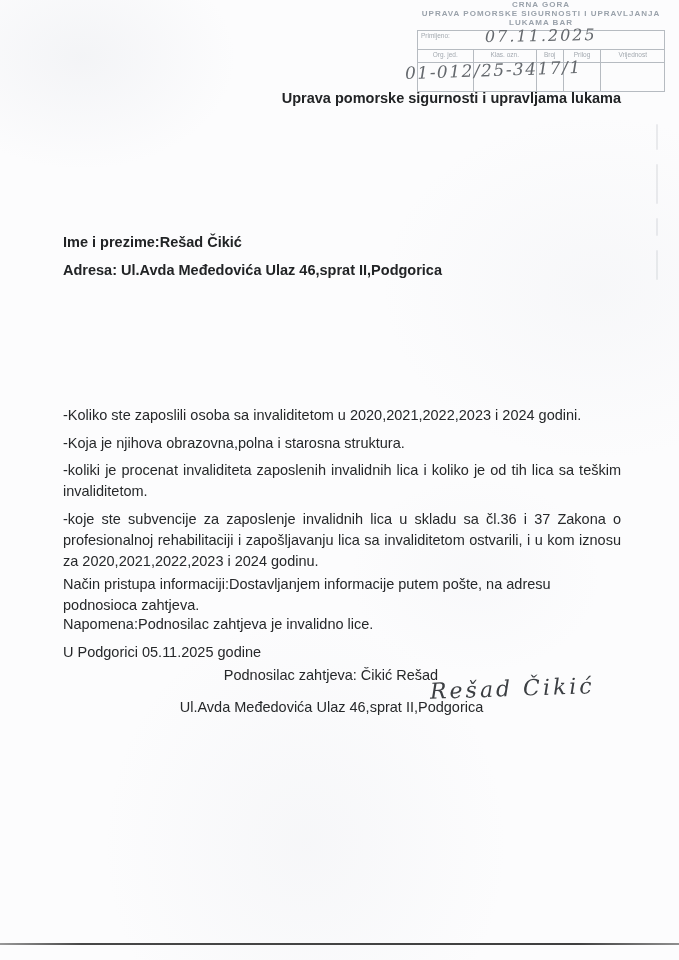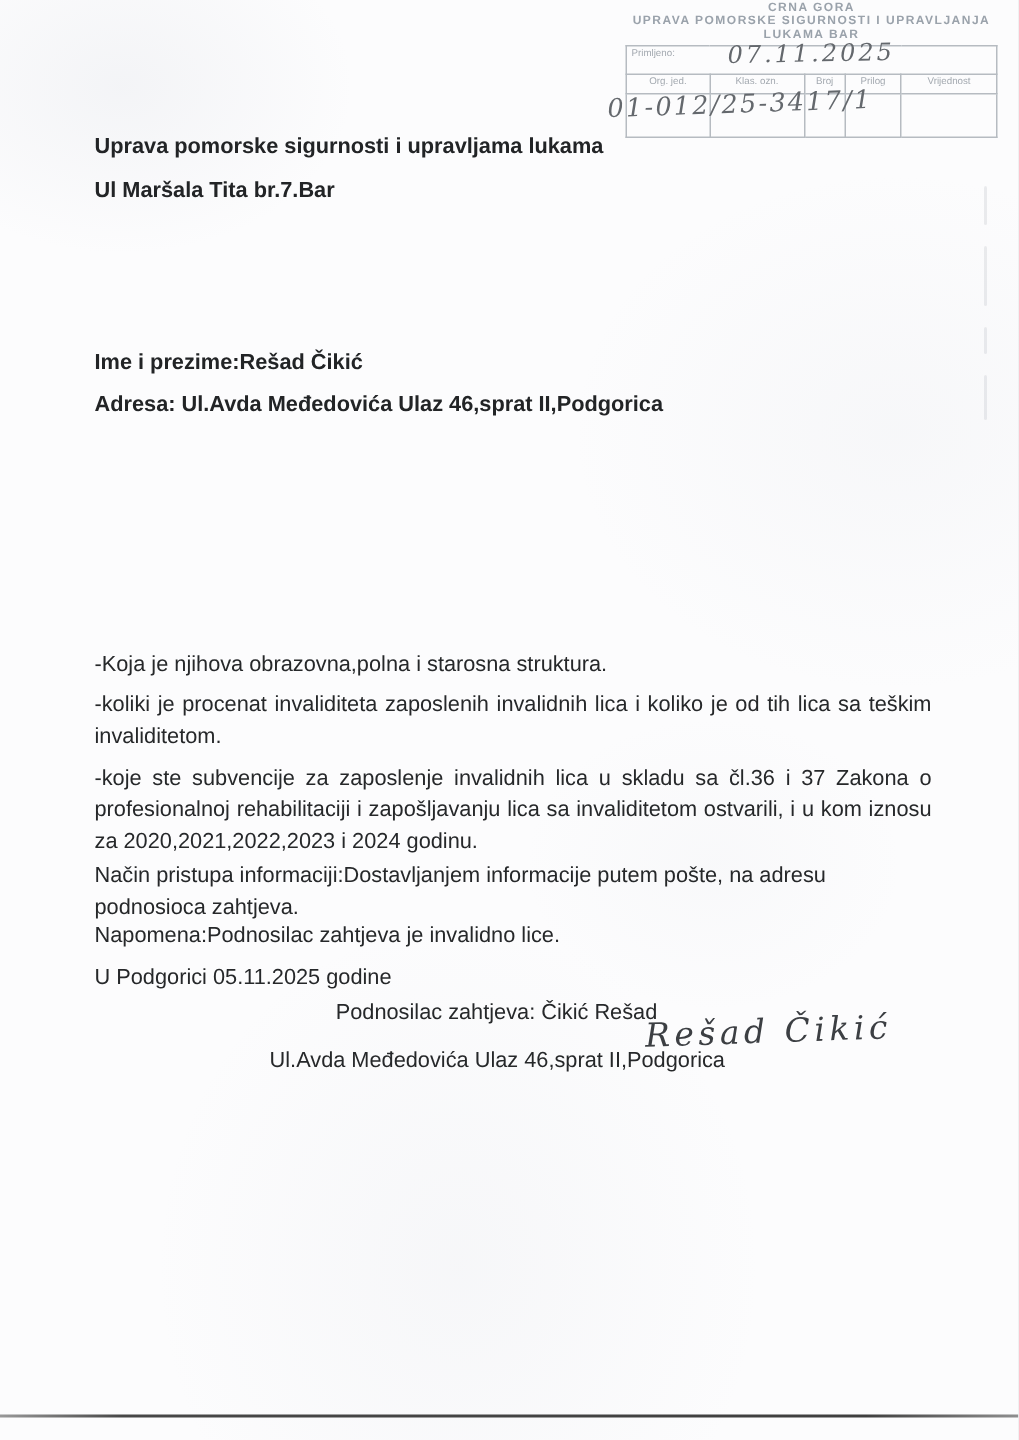--- a/index.html
+++ b/index.html
@@ -52,21 +52,21 @@
     white-space:nowrap;
   }
   
   .bleed{position:absolute;right:16px;top:110px;width:12px;height:300px;opacity:.5;}
   .bleed i{
     display:block;background:rgba(150,156,166,0.35);
     width:2px;margin:14px auto;border-radius:1px;
   }
   
   .t{position:absolute;left:63px;right:58px;font-size:14.5px;line-height:1.45;}
-  .center{text-align:left;}
+  .center{text-align:right;}
   .bold{font-weight:bold;color:#222426;}
   .just{text-align:justify;}
   .right{text-align:center;}
   .sig-hand{
     position:absolute;left:430px;top:676px;
     font-size:22px;color:#3c3f43;letter-spacing:3px;
     transform:rotate(-2deg);white-space:nowrap;
   }
   .scanline{
     position:absolute;left:0;right:0;top:943px;height:2px;
@@ -108,26 +108,26 @@
   </div>
 
   <div class="bleed">
     <i style="height:26px"></i>
       <i style="height:40px"></i>
       <i style="height:18px"></i>
       <i style="height:30px"></i>
   </div>
 
   <div class="t center bold" style="top:88px">Uprava pomorske sigurnosti i upravljama lukama</div>
-  <div class="t center bold" style="top:117px">Ul Maršala Tita  br.7.Bar</div>
 
   <div class="t bold" style="top:232px">Ime i prezime:Rešad Čikić</div>
   <div class="t bold" style="top:260px">Adresa: Ul.Avda Međedovića Ulaz 46,sprat II,Podgorica</div>
 
 
+  <div class="t" style="top:405px">-Koliko ste zaposlili osoba sa invaliditetom u 2020,2021,2022,2023 i 2024 godini.</div>
   <div class="t" style="top:433px">-Koja je njihova obrazovna,polna i starosna struktura.</div>
   <div class="t just" style="top:460px">-koliki je procenat invaliditeta zaposlenih invalidnih lica i koliko je od tih lica sa teškim invaliditetom.</div>
   <div class="t just" style="top:509px">-koje ste subvencije za zaposlenje invalidnih lica u skladu sa čl.36 i 37 Zakona o profesionalnoj rehabilitaciji i zapošljavanju lica sa invaliditetom ostvarili, i u kom iznosu za 2020,2021,2022,2023 i 2024 godinu.</div>
 
   <div class="t" style="top:574px">Način pristupa informaciji:Dostavljanjem informacije putem pošte, na adresu podnosioca zahtjeva.</div>
   <div class="t" style="top:614px">Napomena:Podnosilac zahtjeva je invalidno lice.</div>
   <div class="t" style="top:642px">U Podgorici 05.11.2025 godine</div>
 
   <div class="t right" style="top:665px;right:80px">Podnosilac zahtjeva: Čikić Rešad</div>
   <div class="hand sig-hand">Rešad Čikić</div>

